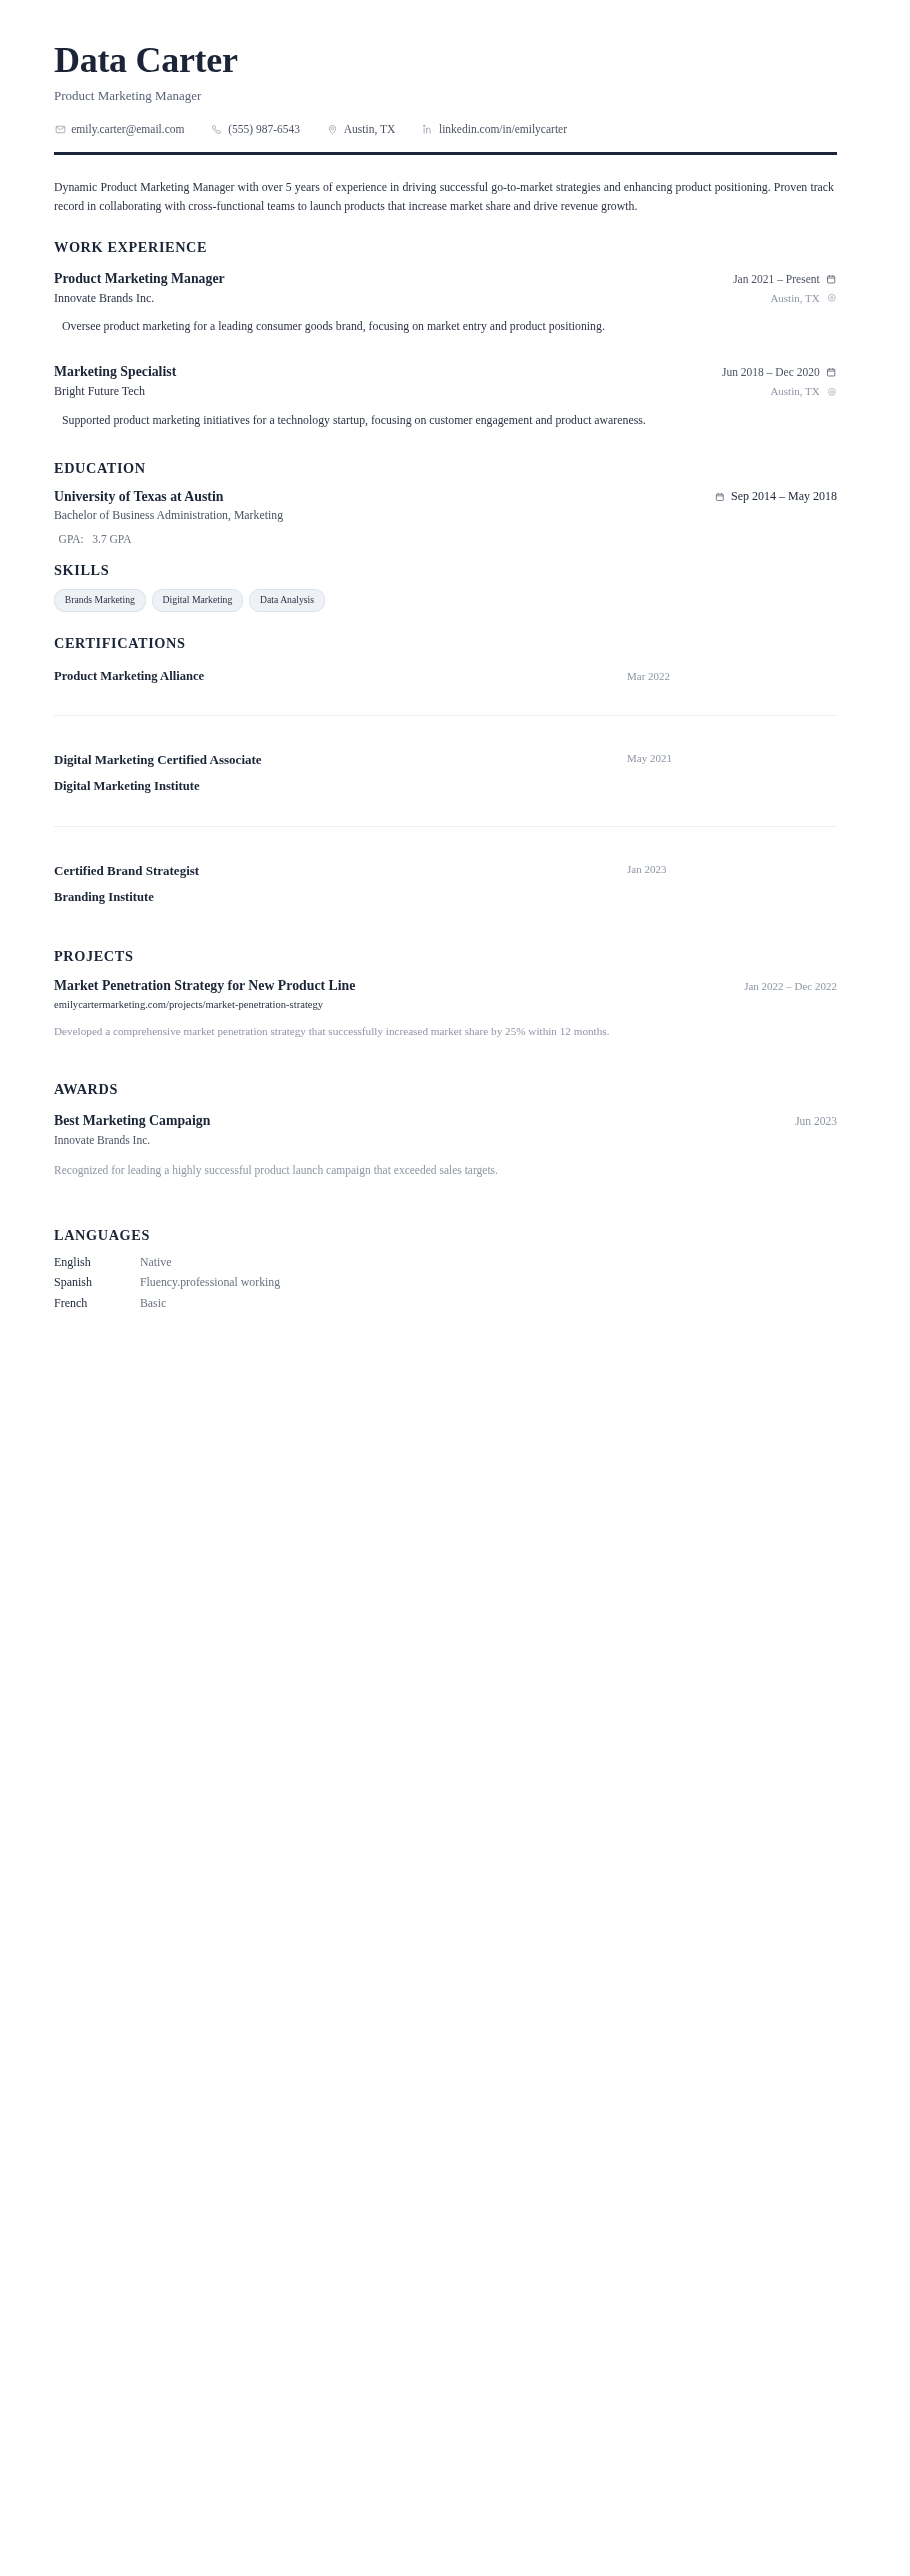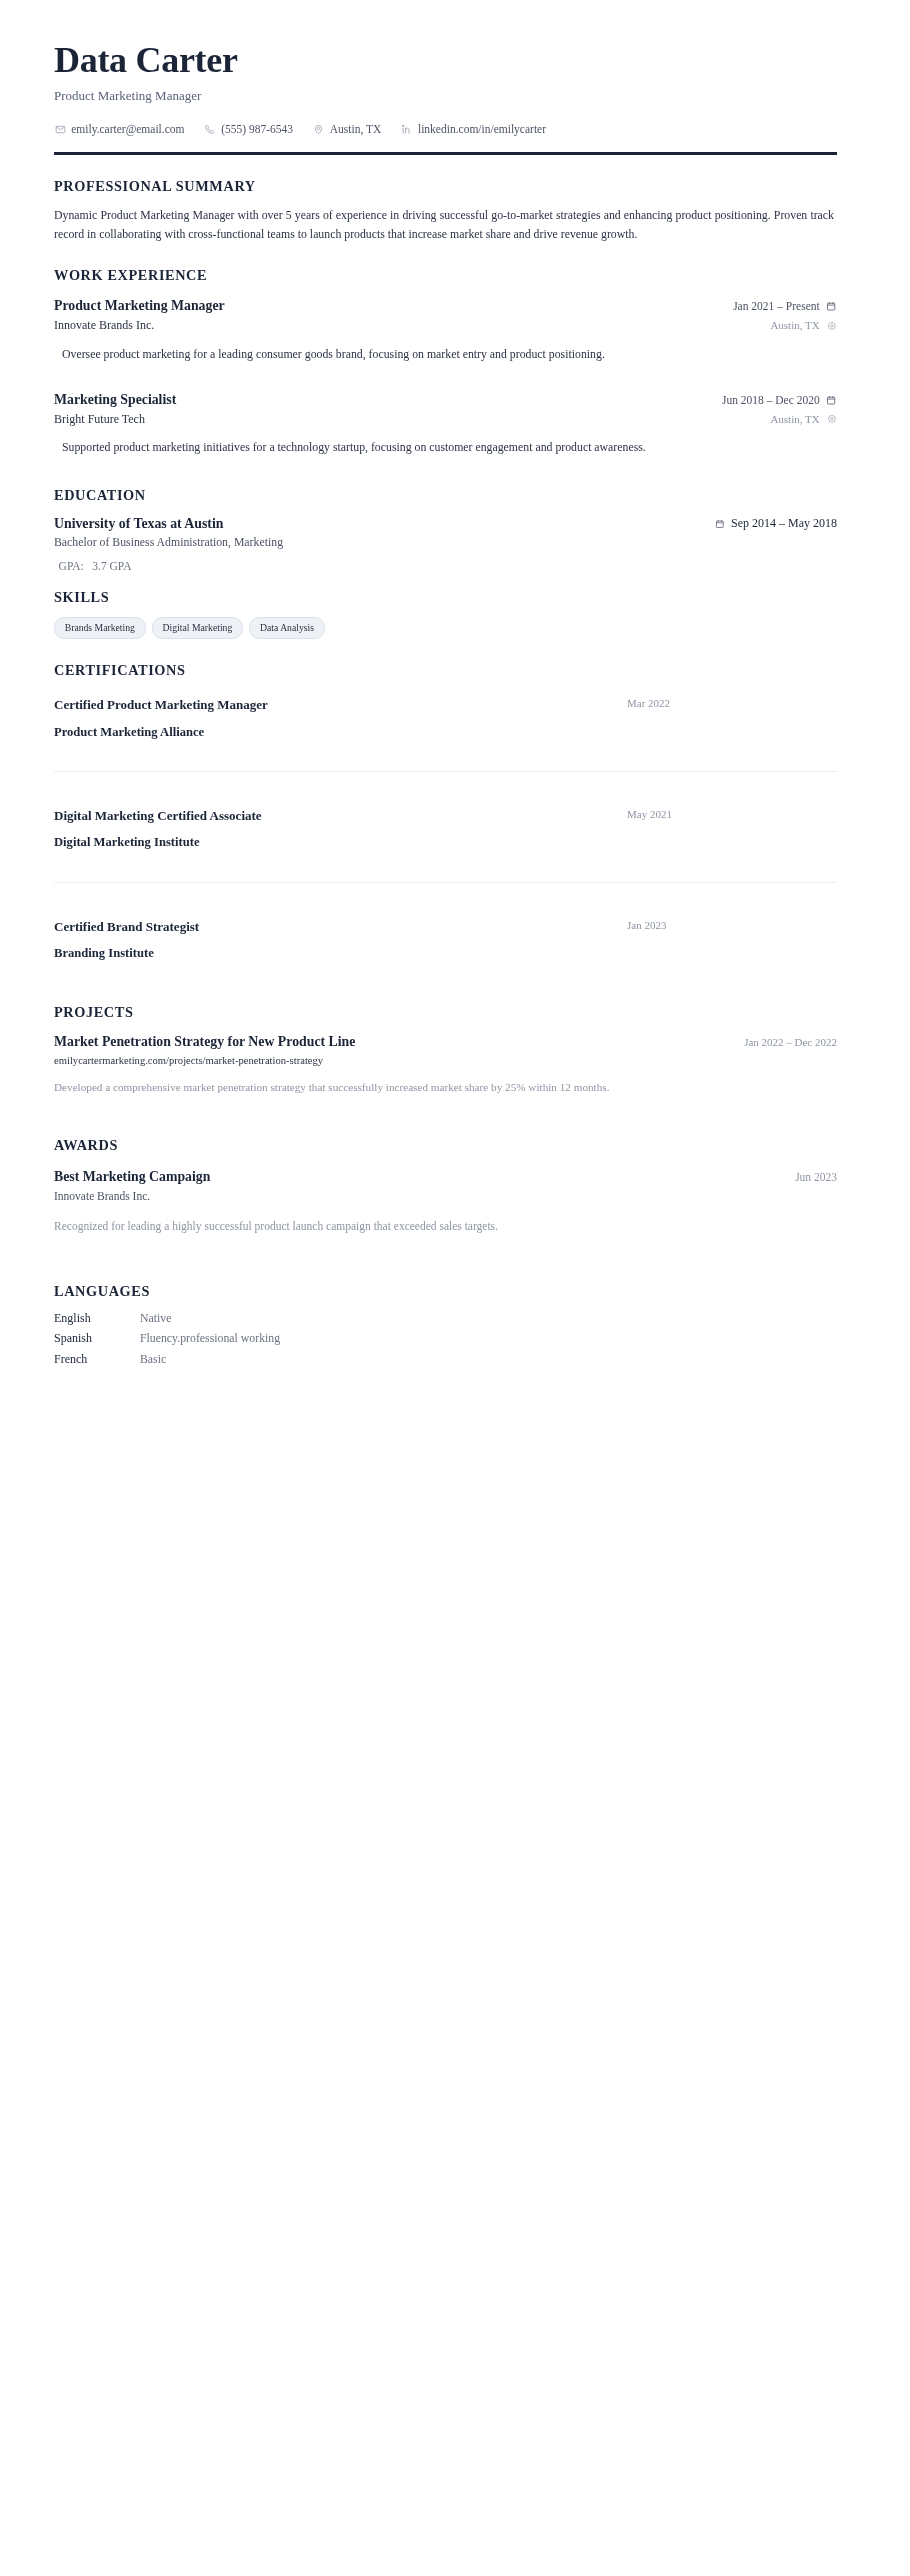--- a/index.html
+++ b/index.html
@@ -34,21 +34,21 @@
   .headline {
     font-size: 13px;
     color: #5a6377;
     font-weight: 400;
     margin: 0 0 19.5px 0;
   }
   .contact-row {
     display: flex;
     align-items: center;
     flex-wrap: wrap;
-    gap: 0;
+    gap: 7px;
     margin-bottom: 17px;
   }
   .contact-item {
     display: flex;
     align-items: center;
     font-size: 11.5px;
     color: #4b5263;
     margin-right: 19.5px;
     white-space: nowrap;
   }
@@ -314,21 +314,20 @@
         </span>
         <span>linkedin.com/in/emilycarter</span>
       </div>
 
     </div>
 
     <div class="header-rule"></div>
   </div>
 
   <div class="section">
-    <div class="section-title">PROFESSIONAL SUMMARY</div>
     <p class="summary-text">Dynamic Product Marketing Manager with over 5 years of experience in driving successful go-to-market strategies and enhancing product positioning. Proven track record in collaborating with cross-functional teams to launch products that increase market share and drive revenue growth.</p>
   </div>
 
   <div class="section section-gap-m">
     <div class="section-title">WORK EXPERIENCE</div>
 
     <div class="entry" style="margin-top:12.6px;">
       <div class="entry-row">
         <div class="entry-title">Product Marketing Manager</div>
         <div class="entry-meta">
@@ -416,21 +415,20 @@
       <span class="skill-pill">Digital Marketing</span>
       <span class="skill-pill">Data Analysis</span>
     </div>
   </div>
 
   <div class="section section-gap-m">
     <div class="section-title">CERTIFICATIONS</div>
 
     <div class="cert" style="margin-top:12.6px;">
       <div class="cert-main">
-        <div class="cert-name">Certified Product Marketing Manager</div>
         <div class="cert-issuer">Product Marketing Alliance</div>
       </div>
       <div class="cert-date">Mar 2022</div>
     </div>
 
     <div class="cert-sep"></div>
 
     <div class="cert">
       <div class="cert-main">
         <div class="cert-name">Digital Marketing Certified Associate</div>

